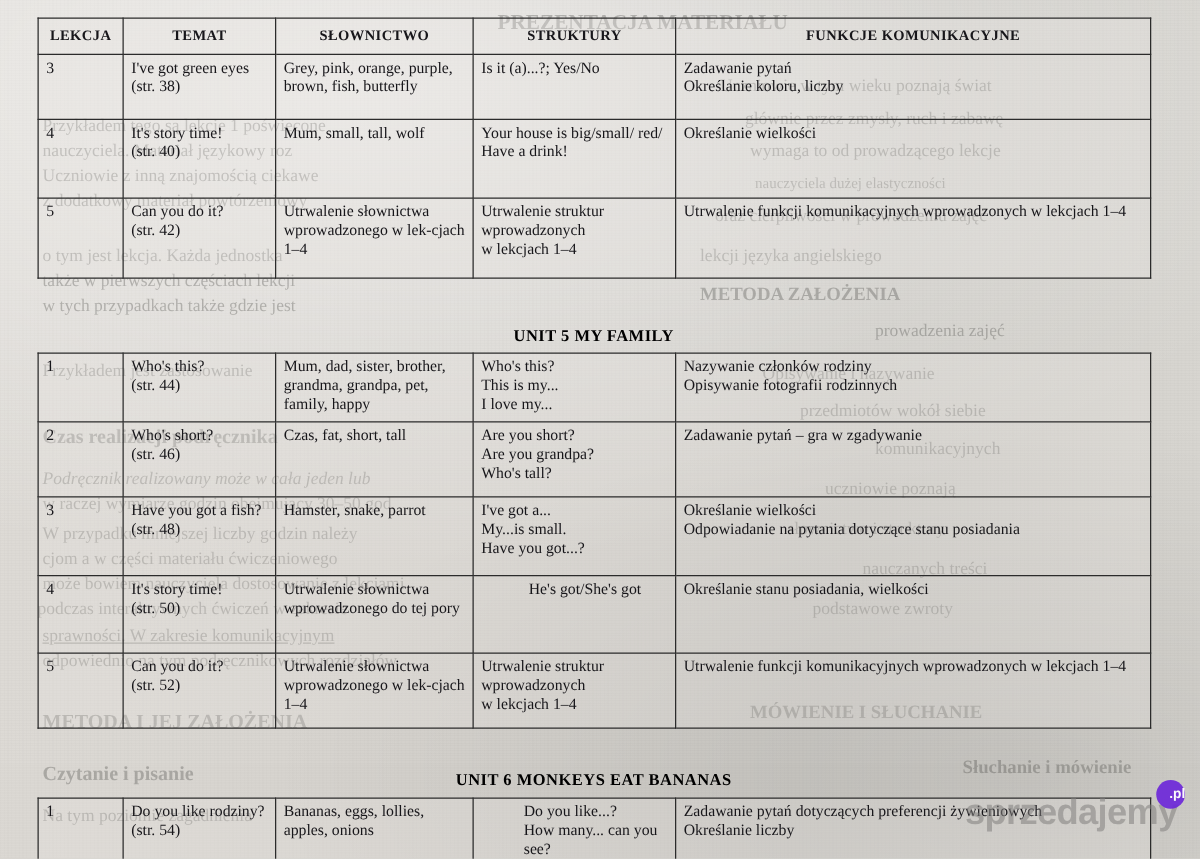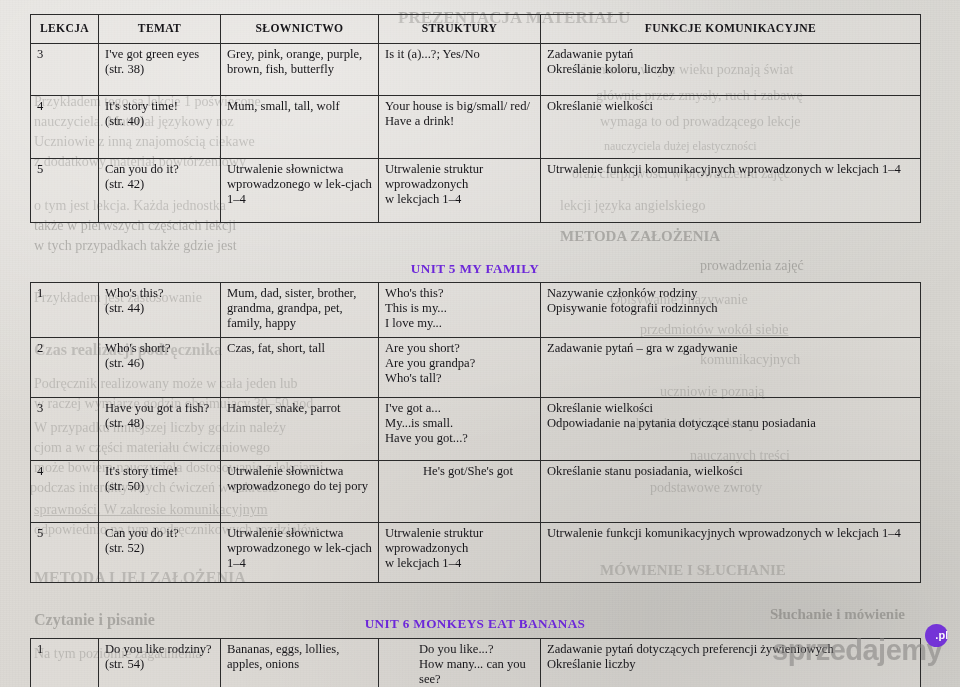--- a/index.html
+++ b/index.html
@@ -103,21 +103,21 @@
 
   
   .unit-banner {
     position: absolute;
     left: 30px;
     width: 890px;
     text-align: center;
     font-weight: bold;
     font-size: 13.2px;
     letter-spacing: 0.4px;
-    color: #6d28d9;
+    color: #000000;
     font-family: "Liberation Serif", serif;
   }
 
   
   #watermark {
     position: absolute;
     left: 772px;
     top: 636px;
     pointer-events: none;
     user-select: none;
@@ -156,42 +156,42 @@
 <div class="ghost-layer" id="ghost-layer">
     <div class="ghost" style="left: 34px; top: 92px; font-size: 14px;">Przykładem tego są lekcje 1 poświęcone</div>
     <div class="ghost" style="left: 34px; top: 112px; font-size: 14px;">nauczyciela. Materiał językowy roz</div>
     <div class="ghost" style="left: 34px; top: 132px; font-size: 14px;">Uczniowie z inną znajomością ciekawe</div>
     <div class="ghost" style="left: 34px; top: 152px; font-size: 14px;">z dodatkowy materiał powtórzeniowy</div>
     <div class="ghost" style="left: 34px; top: 196px; font-size: 14px;">o tym jest lekcja. Każda jednostka</div>
     <div class="ghost" style="left: 34px; top: 216px; font-size: 14px;">także w pierwszych częściach lekcji</div>
     <div class="ghost" style="left: 34px; top: 236px; font-size: 14px;">w tych przypadkach także gdzie jest</div>
     <div class="ghost" style="left: 34px; top: 288px; font-size: 14px;">Przykładem jest zastosowanie</div>
     <div class="ghost b" style="left: 34px; top: 338px; font-size: 16px;">Czas realizacji podręcznika</div>
-    <div class="ghost" style="left: 34px; top: 374px; font-size: 14px;">Podręcznik realizowany może w cała jeden lub</div>
+    <div class="ghost" style="left: 34px; top: 374px; font-size: 14px; font-style: italic;">Podręcznik realizowany może w cała jeden lub</div>
     <div class="ghost" style="left: 34px; top: 394px; font-size: 14px;">w raczej wymiarze godzin obejmujący 30–50 god</div>
     <div class="ghost" style="left: 34px; top: 418px; font-size: 14px;">W przypadku mniejszej liczby godzin należy</div>
     <div class="ghost" style="left: 34px; top: 438px; font-size: 14px;">cjom a w części materiału ćwiczeniowego</div>
     <div class="ghost" style="left: 34px; top: 458px; font-size: 14px;">może bowiem nauczyciela dostosowanie z lekcjami</div>
     <div class="ghost" style="left: 30px; top: 478px; font-size: 14px; font-family: Liberation Serif, serif;">podczas interaktywnych ćwiczeń w zakresie</div>
     <div class="ghost" style="left: 34px; top: 500px; font-size: 14px; text-decoration: underline;">sprawności. W zakresie komunikacyjnym</div>
     <div class="ghost" style="left: 34px; top: 520px; font-size: 14px;">odpowiednio na tym podręcznikowych rozdziałów</div>
     <div class="ghost b" style="left: 34px; top: 566px; font-size: 16px;">METODA I JEJ ZAŁOŻENIA</div>
     <div class="ghost b" style="left: 34px; top: 608px; font-size: 16px;">Czytanie i pisanie</div>
     <div class="ghost" style="left: 34px; top: 644px; font-size: 14px;">Na tym poziomie zagadnienia</div>
     <div class="ghost b" style="left: 398px; top: 6px; font-size: 17px;">PREZENTACJA MATERIAŁU</div>
     <div class="ghost" style="left: 576px; top: 60px; font-size: 14px;">Uczniowie w tym wieku poznają świat</div>
     <div class="ghost" style="left: 596px; top: 86px; font-size: 14px;">głównie przez zmysły, ruch i zabawę</div>
     <div class="ghost" style="left: 600px; top: 112px; font-size: 14px;">wymaga to od prowadzącego lekcje</div>
     <div class="ghost" style="left: 604px; top: 138px; font-size: 12px;">nauczyciela dużej elastyczności</div>
     <div class="ghost" style="left: 572px; top: 164px; font-size: 14px;">oraz cierpliwości w prowadzeniu zajęć</div>
     <div class="ghost" style="left: 560px; top: 196px; font-size: 14px;">lekcji języka angielskiego</div>
     <div class="ghost b" style="left: 560px; top: 226px; font-size: 15px;">METODA ZAŁOŻENIA</div>
     <div class="ghost" style="left: 700px; top: 256px; font-size: 14px;">prowadzenia zajęć</div>
     <div class="ghost" style="left: 610px; top: 290px; font-size: 14px;">Opisywanie i nazywanie</div>
-    <div class="ghost" style="left: 640px; top: 320px; font-size: 14px; text-decoration: underline;">przedmiotów wokół siebie</div>
+    <div class="ghost" style="left: 640px; top: 320px; font-size: 14px;">przedmiotów wokół siebie</div>
     <div class="ghost" style="left: 700px; top: 350px; font-size: 14px; text-align: right;">komunikacyjnych</div>
     <div class="ghost" style="left: 660px; top: 382px; font-size: 14px;">uczniowie poznają</div>
     <div class="ghost" style="left: 630px; top: 414px; font-size: 14px;">słownictwo i struktury</div>
     <div class="ghost" style="left: 690px; top: 446px; font-size: 14px;">nauczanych treści</div>
     <div class="ghost" style="left: 650px; top: 478px; font-size: 14px;">podstawowe zwroty</div>
     <div class="ghost b" style="left: 600px; top: 560px; font-size: 15px;">MÓWIENIE I SŁUCHANIE</div>
     <div class="ghost b" style="left: 770px; top: 604px; font-size: 15px;">Słuchanie i mówienie</div>
   </div>
 
 <div id="grain"></div>

